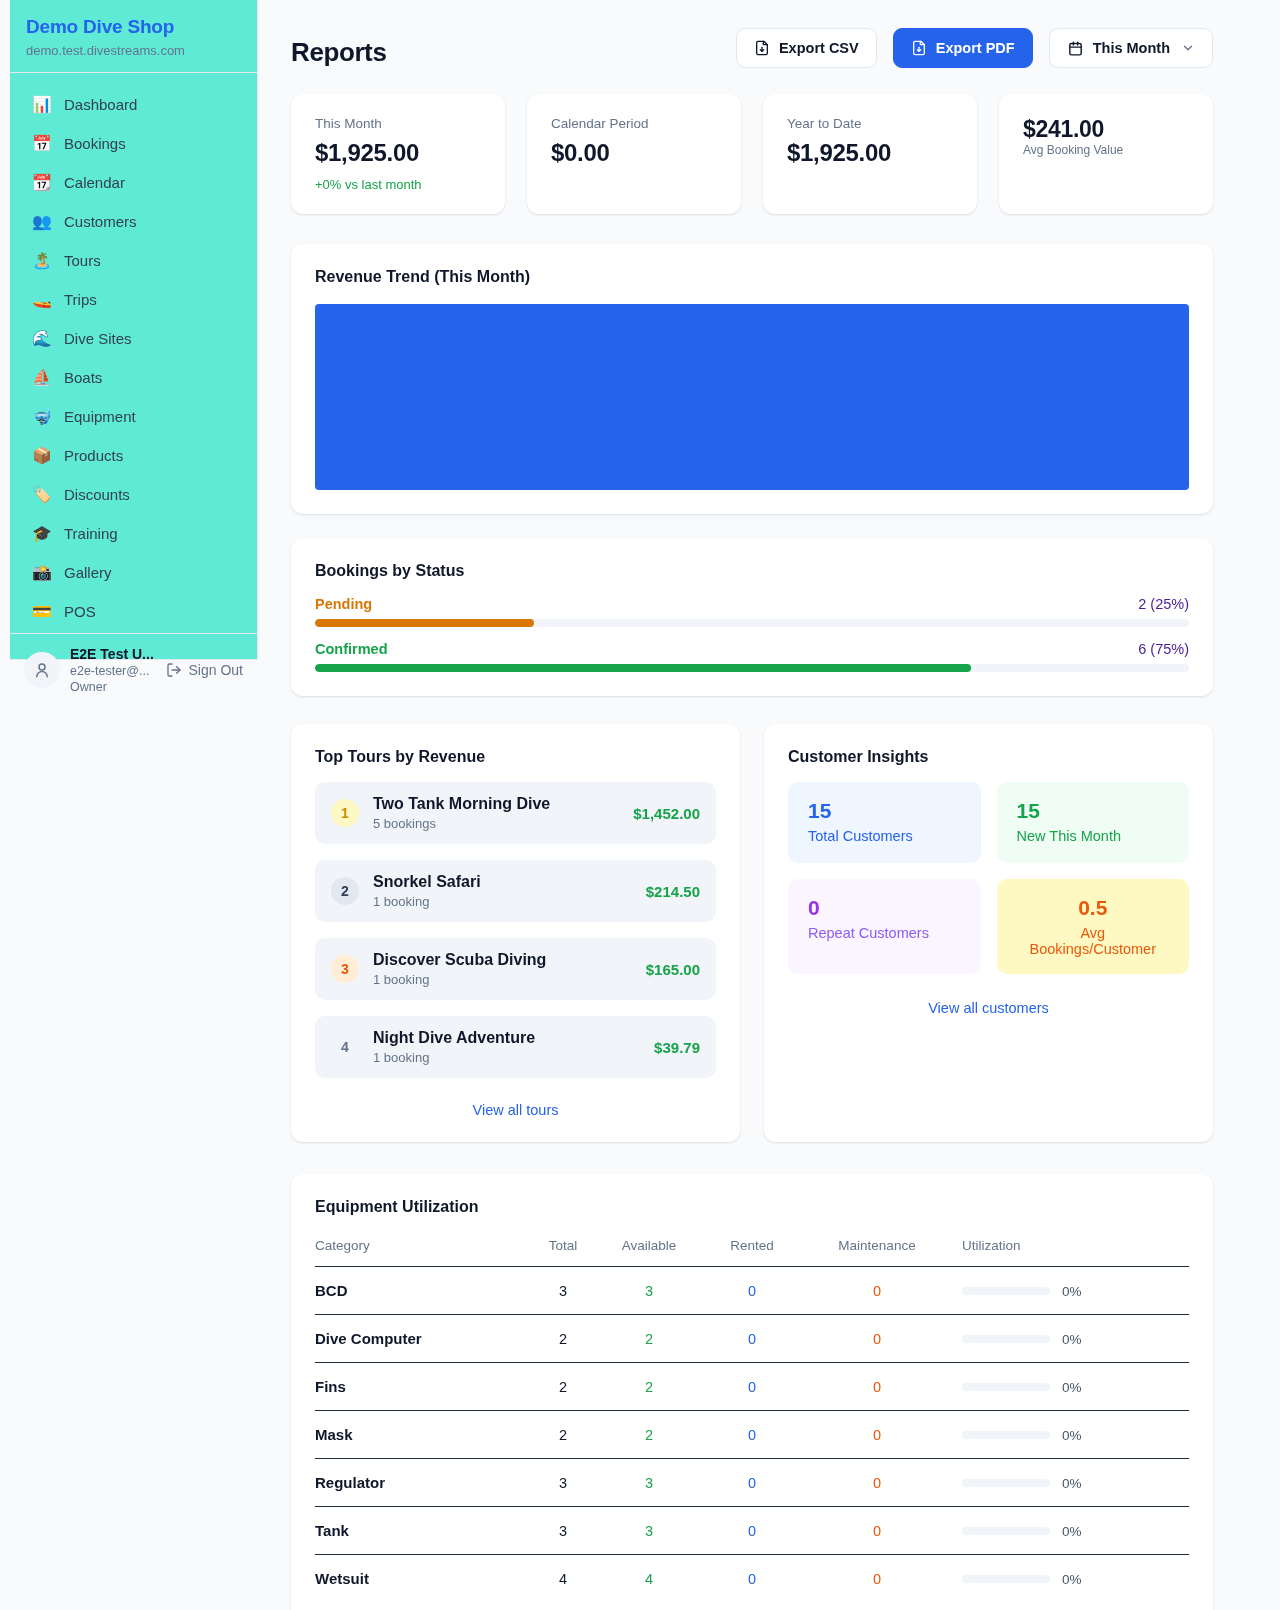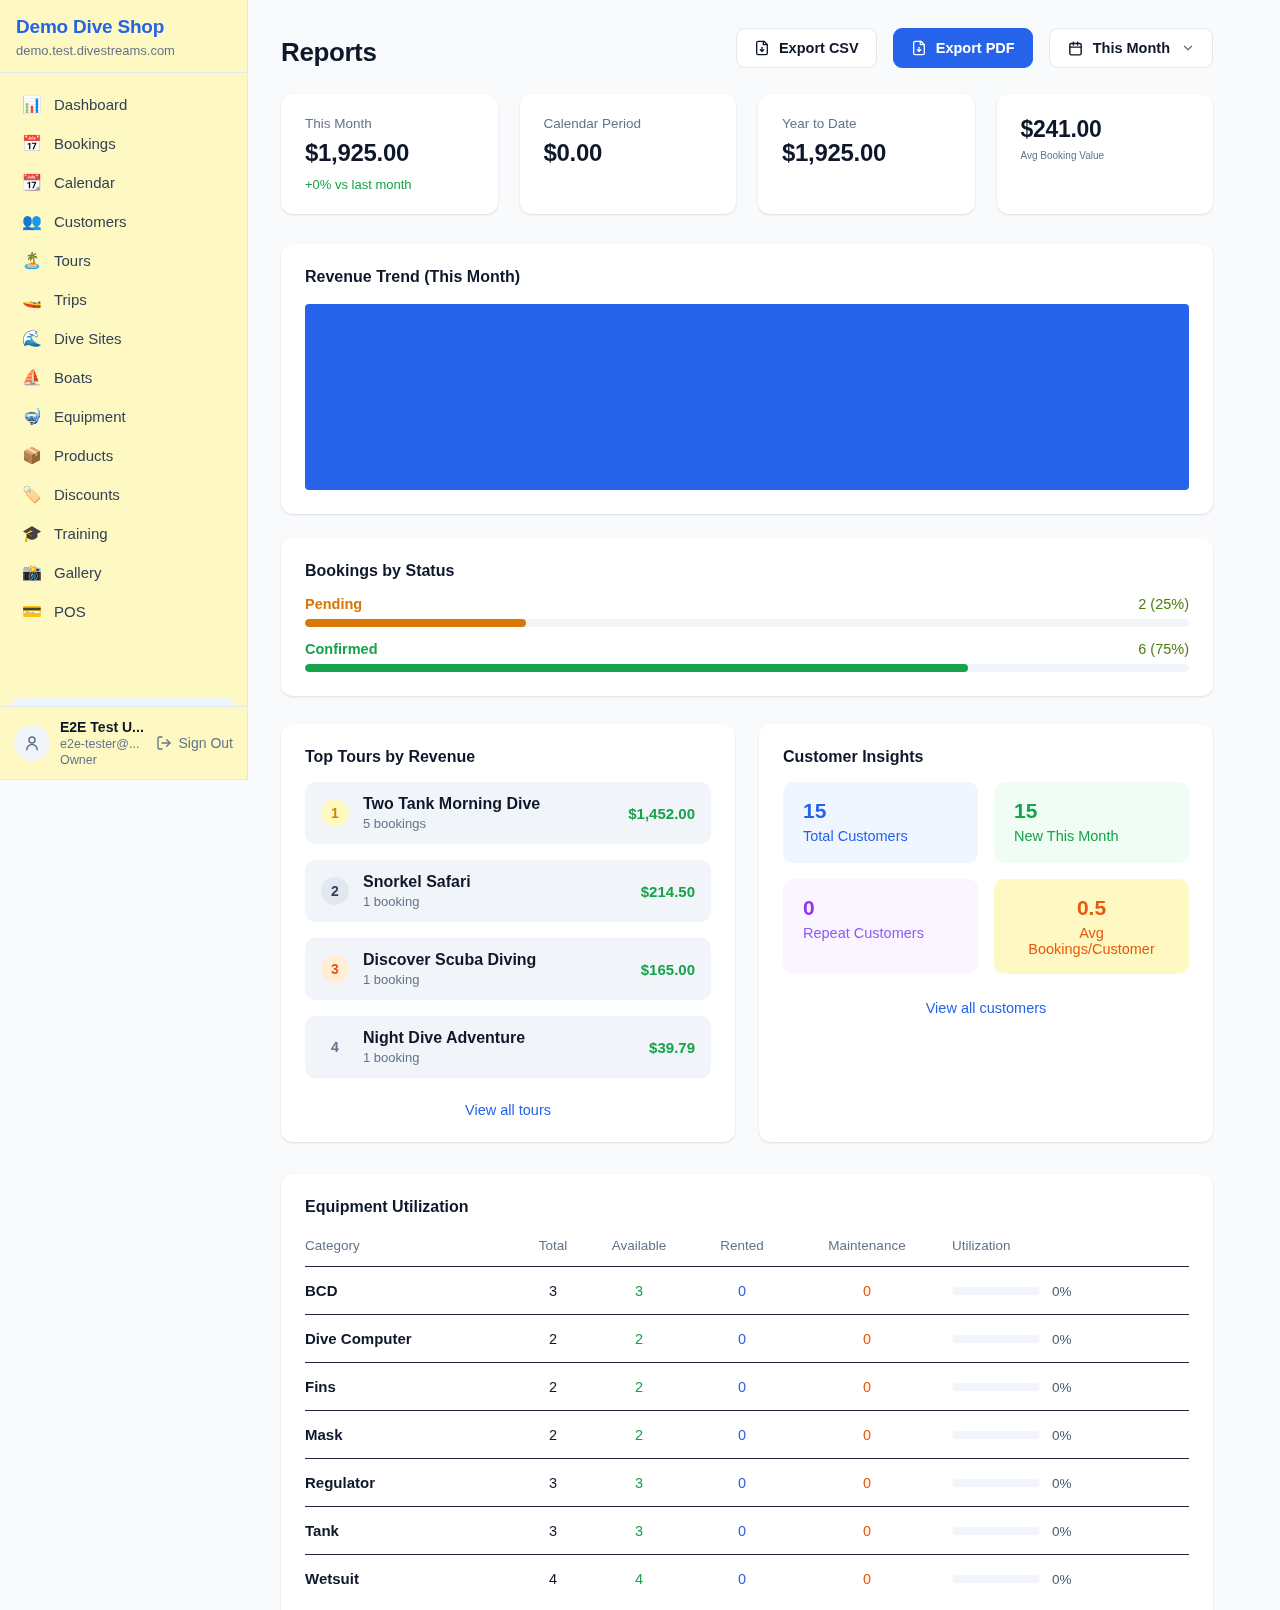--- a/index.html
+++ b/index.html
@@ -7,25 +7,25 @@
   body {
     min-height:1610px;
     background:#f8fafc;
     font-family:"Liberation Sans", sans-serif;
     color:#0f172a;
   }
   .app { display:flex; align-items:flex-start; }
 
   
   .sidebar {
-    width:248px; flex-shrink:0; height:780px;
-    background:#fef9c3;
+    width:248px; flex-shrink:0; height:660px;
+    background:#5eead4;
     border-right:1px solid #e2e8f0;
     border-bottom:1px solid #e2e8f0;
-    display:flex; flex-direction:column;
+    display:flex; flex-direction:column;margin-left:10px;
   }
   .shop-head { padding:16px 16px 14px 16px; border-bottom:1px solid #e2e8f0; }
   .shop-name { font-size:19px; font-weight:800; color:#2563eb; letter-spacing:-0.2px; }
   .shop-domain { font-size:13px; color:#64748b; margin-top:5px; }
   .nav { padding:12px 12px 0 12px; flex:1; }
   .nav-item {
     display:flex; align-items:center; gap:12px;
     padding:10px 10px; border-radius:8px;
     font-size:15px; color:#334155; cursor:pointer;
   }
@@ -73,31 +73,31 @@
   }
   .card-title { font-size:16px; font-weight:700; color:#0f172a; }
 
   
   .stats-row { display:grid; grid-template-columns:repeat(4,1fr); gap:22px; margin-bottom:30px; }
   .stat-card { padding:22px 24px; }
   .stat-label { font-size:13.5px; color:#64748b; }
   .stat-value { font-size:24px; font-weight:800; letter-spacing:-0.3px; margin-top:8px; }
   .stat-delta { font-size:13px; color:#16a34a; margin-top:10px; }
   .stat-card.value-first .stat-value { margin-top:0; font-size:23px; }
-  .stat-card.value-first .stat-label { margin-top:7px; font-size:10px; }
+  .stat-card.value-first .stat-label { font-size:12px; }
 
   
   .charts-row { display:grid; grid-template-columns:1fr; gap:24px; margin-bottom:28px; align-items:start; }
   .chart-card { padding:24px; }
   .chart-fill { margin-top:18px; height:186px; background:#2563eb; border-radius:4px; }
 
   .status-row { margin-top:16px; }
   .status-row + .status-row { margin-top:14px; }
   .status-head { display:flex; justify-content:space-between; align-items:baseline; font-size:14.5px; font-weight:700; }
-  .status-count { color:#4d7c0f; font-weight:400; font-size:14.5px; }
+  .status-count { color:#4c1d95; font-weight:400; font-size:14.5px; }
   .status-head .pending { color:#d97706; }
   .status-head .confirmed { color:#16a34a; }
   .track { margin-top:7px; height:8px; border-radius:4px; background:#f1f5f9; overflow:hidden; }
   .fill { height:100%; border-radius:4px; }
   .fill.pending { background:#d97706; }
   .fill.confirmed { background:#16a34a; }
 
   
   .mid-row { display:grid; grid-template-columns:1fr 1fr; gap:24px; margin-bottom:32px; }
   .tours-card, .insights-card { padding:24px; }

